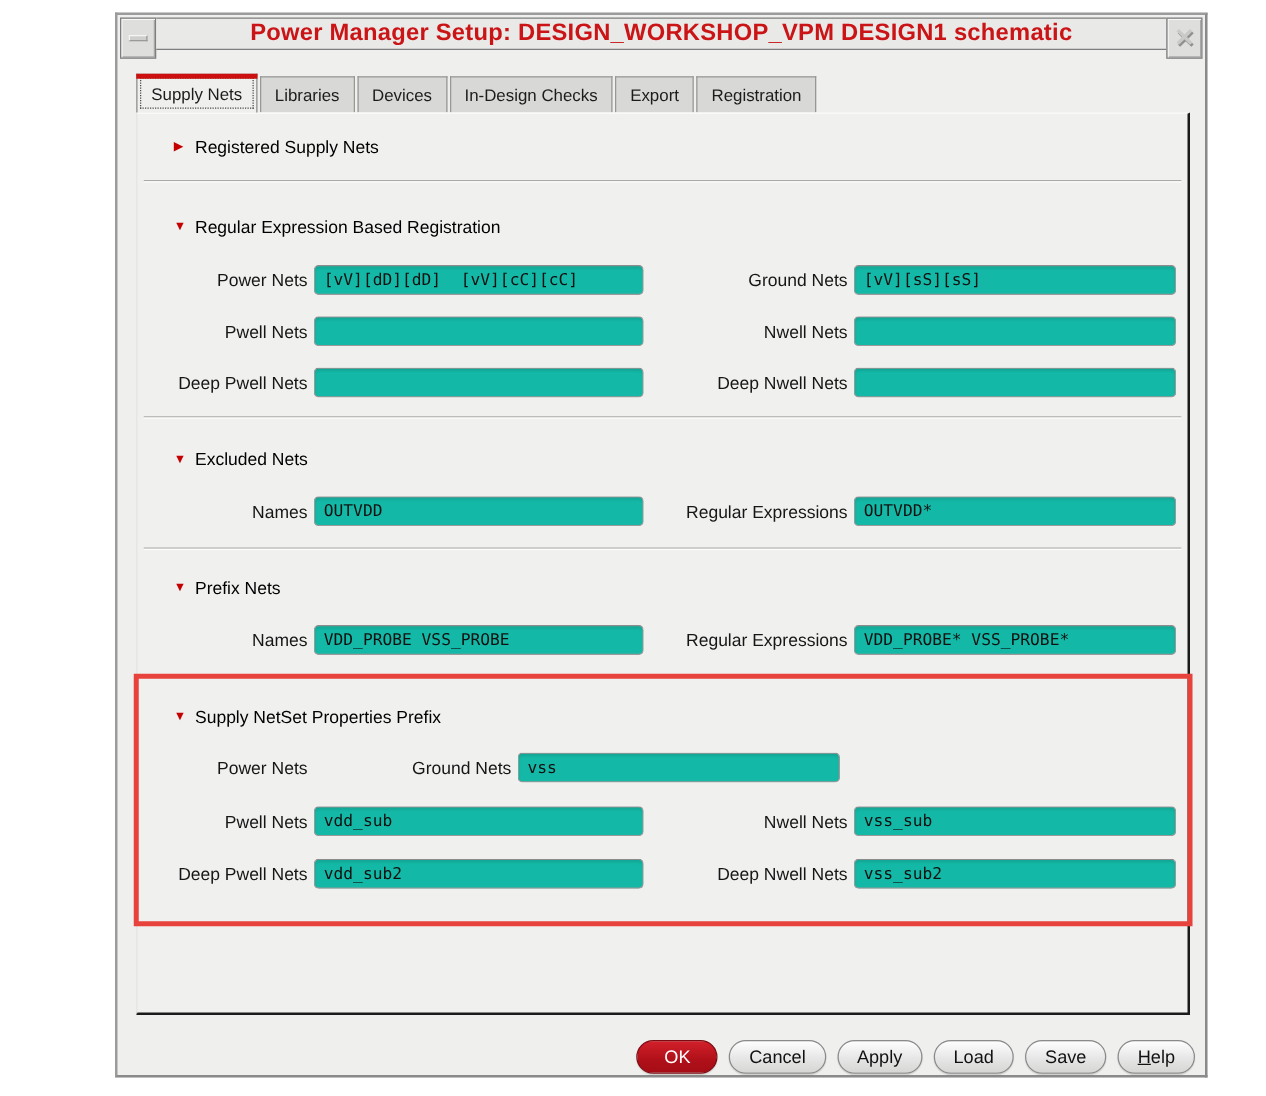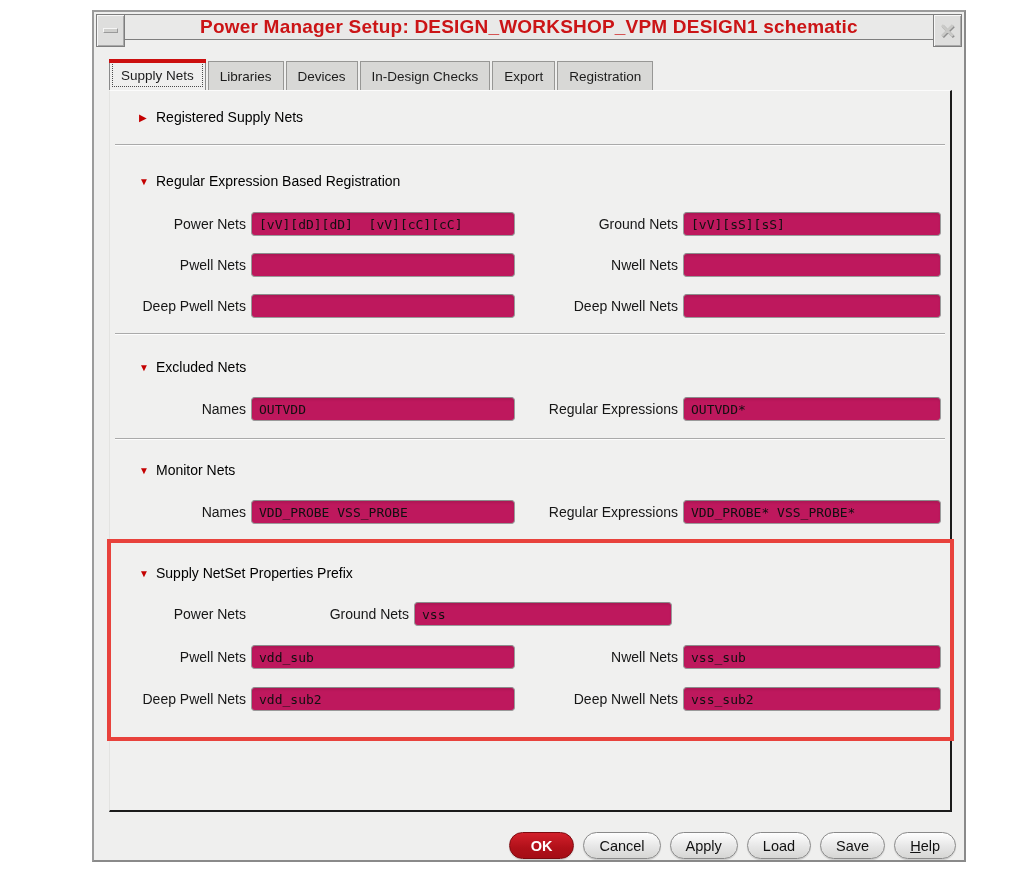--- a/index.html
+++ b/index.html
@@ -52,21 +52,21 @@
   .sec-arrow { color:#c40000; font-size:10px; width:17px; flex:0 0 auto; }
   .sec-title { font-size:14px; color:#000000; white-space:nowrap; }
 
   .separator { height:2px; margin:0 5px; border-top:1px solid #aaaaaa; border-bottom:1px solid #fdfdfd; }
 
   .row { display:flex; align-items:center; height:24px; }
   .flabel { font-size:14px; color:#161616; text-align:right; white-space:nowrap; flex:0 0 auto; }
   .flabel.l1 { width:136px; }
   .flabel.l2 { width:163px; }
   .finput {
-    height:24px; flex:0 0 auto; background:#be185d;
+    height:24px; flex:0 0 auto; background:#14b8a6;
     border:1px solid #9a9a9a; border-top-color:#8c8c8c; border-radius:4px;
     box-shadow: inset 0 2px 2px rgba(0,0,0,0.09);
     font-family:"DejaVu Sans Mono", monospace; font-size:13px; color:#101010;
     padding:0 7px; margin-left:5px; outline:none;
   }
   .finput.w1 { width:264px; }
   .finput.w2 { width:258px; }
 
   .mt14{margin-top:14px;} .mt15{margin-top:15px;} .mt17{margin-top:17px;} .mt18{margin-top:18px;}
   .mt19{margin-top:19px;} .mt20{margin-top:20px;} .mt23{margin-top:23px;} .mt37{margin-top:37px;}
@@ -78,21 +78,21 @@
 
   
   .btn-row { position:absolute; top:820px; right:8px; display:flex; gap:9px; align-items:center; }
   .btn {
     height:27px; padding:0 15px; border-radius:13.5px;
     border:1px solid #8a8a8a; background:linear-gradient(#fefefe, #e6e6e6 55%, #d6d6d4);
     font-size:14.5px; color:#111; display:flex; align-items:center; justify-content:center;
     box-shadow: 0 1px 1px rgba(0,0,0,0.15); white-space:nowrap;
   }
   .btn.ok {
-    padding:0 21px; font-weight:bold; color:#ffffff;
+    padding:0 21px; font-weight:normal; color:#ffffff;
     background:linear-gradient(#d2202b, #b01019 60%, #a50d16);
     border-color:#7c0a10;
   }
   .btn-label { display:inline-block; }
   .btn.help .btn-label::first-letter { text-decoration:underline; }
 </style>
 </head>
 <body>
 
 <div class="dialog">
@@ -173,21 +173,21 @@
       <span class="flabel l1">Names</span>
       <input class="finput w1" value="OUTVDD" style="">
       <span class="flabel l2">Regular Expressions</span>
       <input class="finput w2" value="OUTVDD*" style="">
     </div>
 
     <div class="separator mt17"></div>
 
     <div class="sec-header mt18">
       <span class="sec-arrow">▼</span>
-      <span class="sec-title">Monitor Nets</span>
+      <span class="sec-title">Prefix Nets</span>
     </div>
     <div class="row mt18">
       <span class="flabel l1">Names</span>
       <input class="finput w1" value="VDD_PROBE VSS_PROBE" style="">
       <span class="flabel l2">Regular Expressions</span>
       <input class="finput w2" value="VDD_PROBE* VSS_PROBE*" style="">
     </div>
 
     <div class="sec-header mt37">
       <span class="sec-arrow">▼</span>

